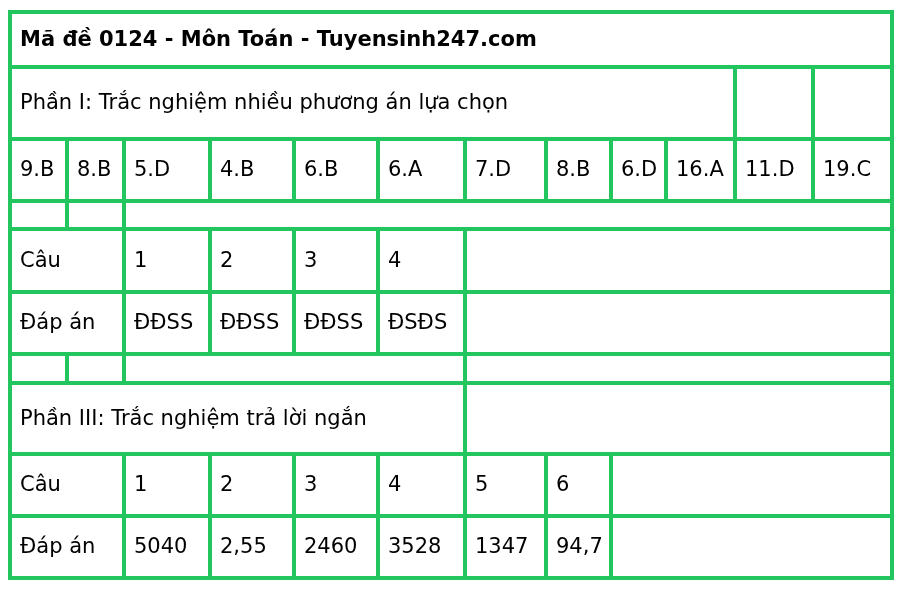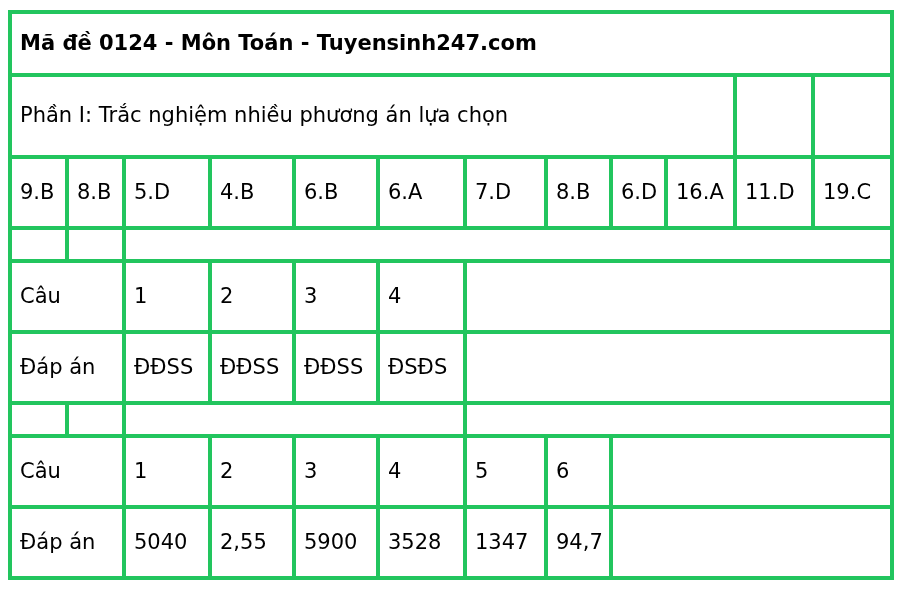--- a/index.html
+++ b/index.html
@@ -131,37 +131,41 @@
       <td colspan="6"></td>
     </tr>
 
     <tr class="spacer-row">
       <td></td>
       <td></td>
       <td colspan="4"></td>
       <td colspan="6"></td>
     </tr>
 
+    <tr class="section-row">
+      <td class="section-cell" colspan="6">Phần III: Trắc nghiệm trả lời ngắn</td>
+      <td colspan="6"></td>
+    </tr>
 
     <tr class="hdr-row">
       <td colspan="2">Câu</td>
       <td>1</td>
       <td>2</td>
       <td>3</td>
       <td>4</td>
       <td>5</td>
       <td>6</td>
       <td colspan="4"></td>
     </tr>
 
     <tr class="ans-row">
       <td colspan="2">Đáp án</td>
       <td>5040</td>
       <td>2,55</td>
-      <td>5900</td>
+      <td>2460</td>
       <td>3528</td>
       <td>1347</td>
       <td>94,7</td>
       <td colspan="4"></td>
     </tr>
   </tbody>
     </table>
 </div>
 
 </body></html>

